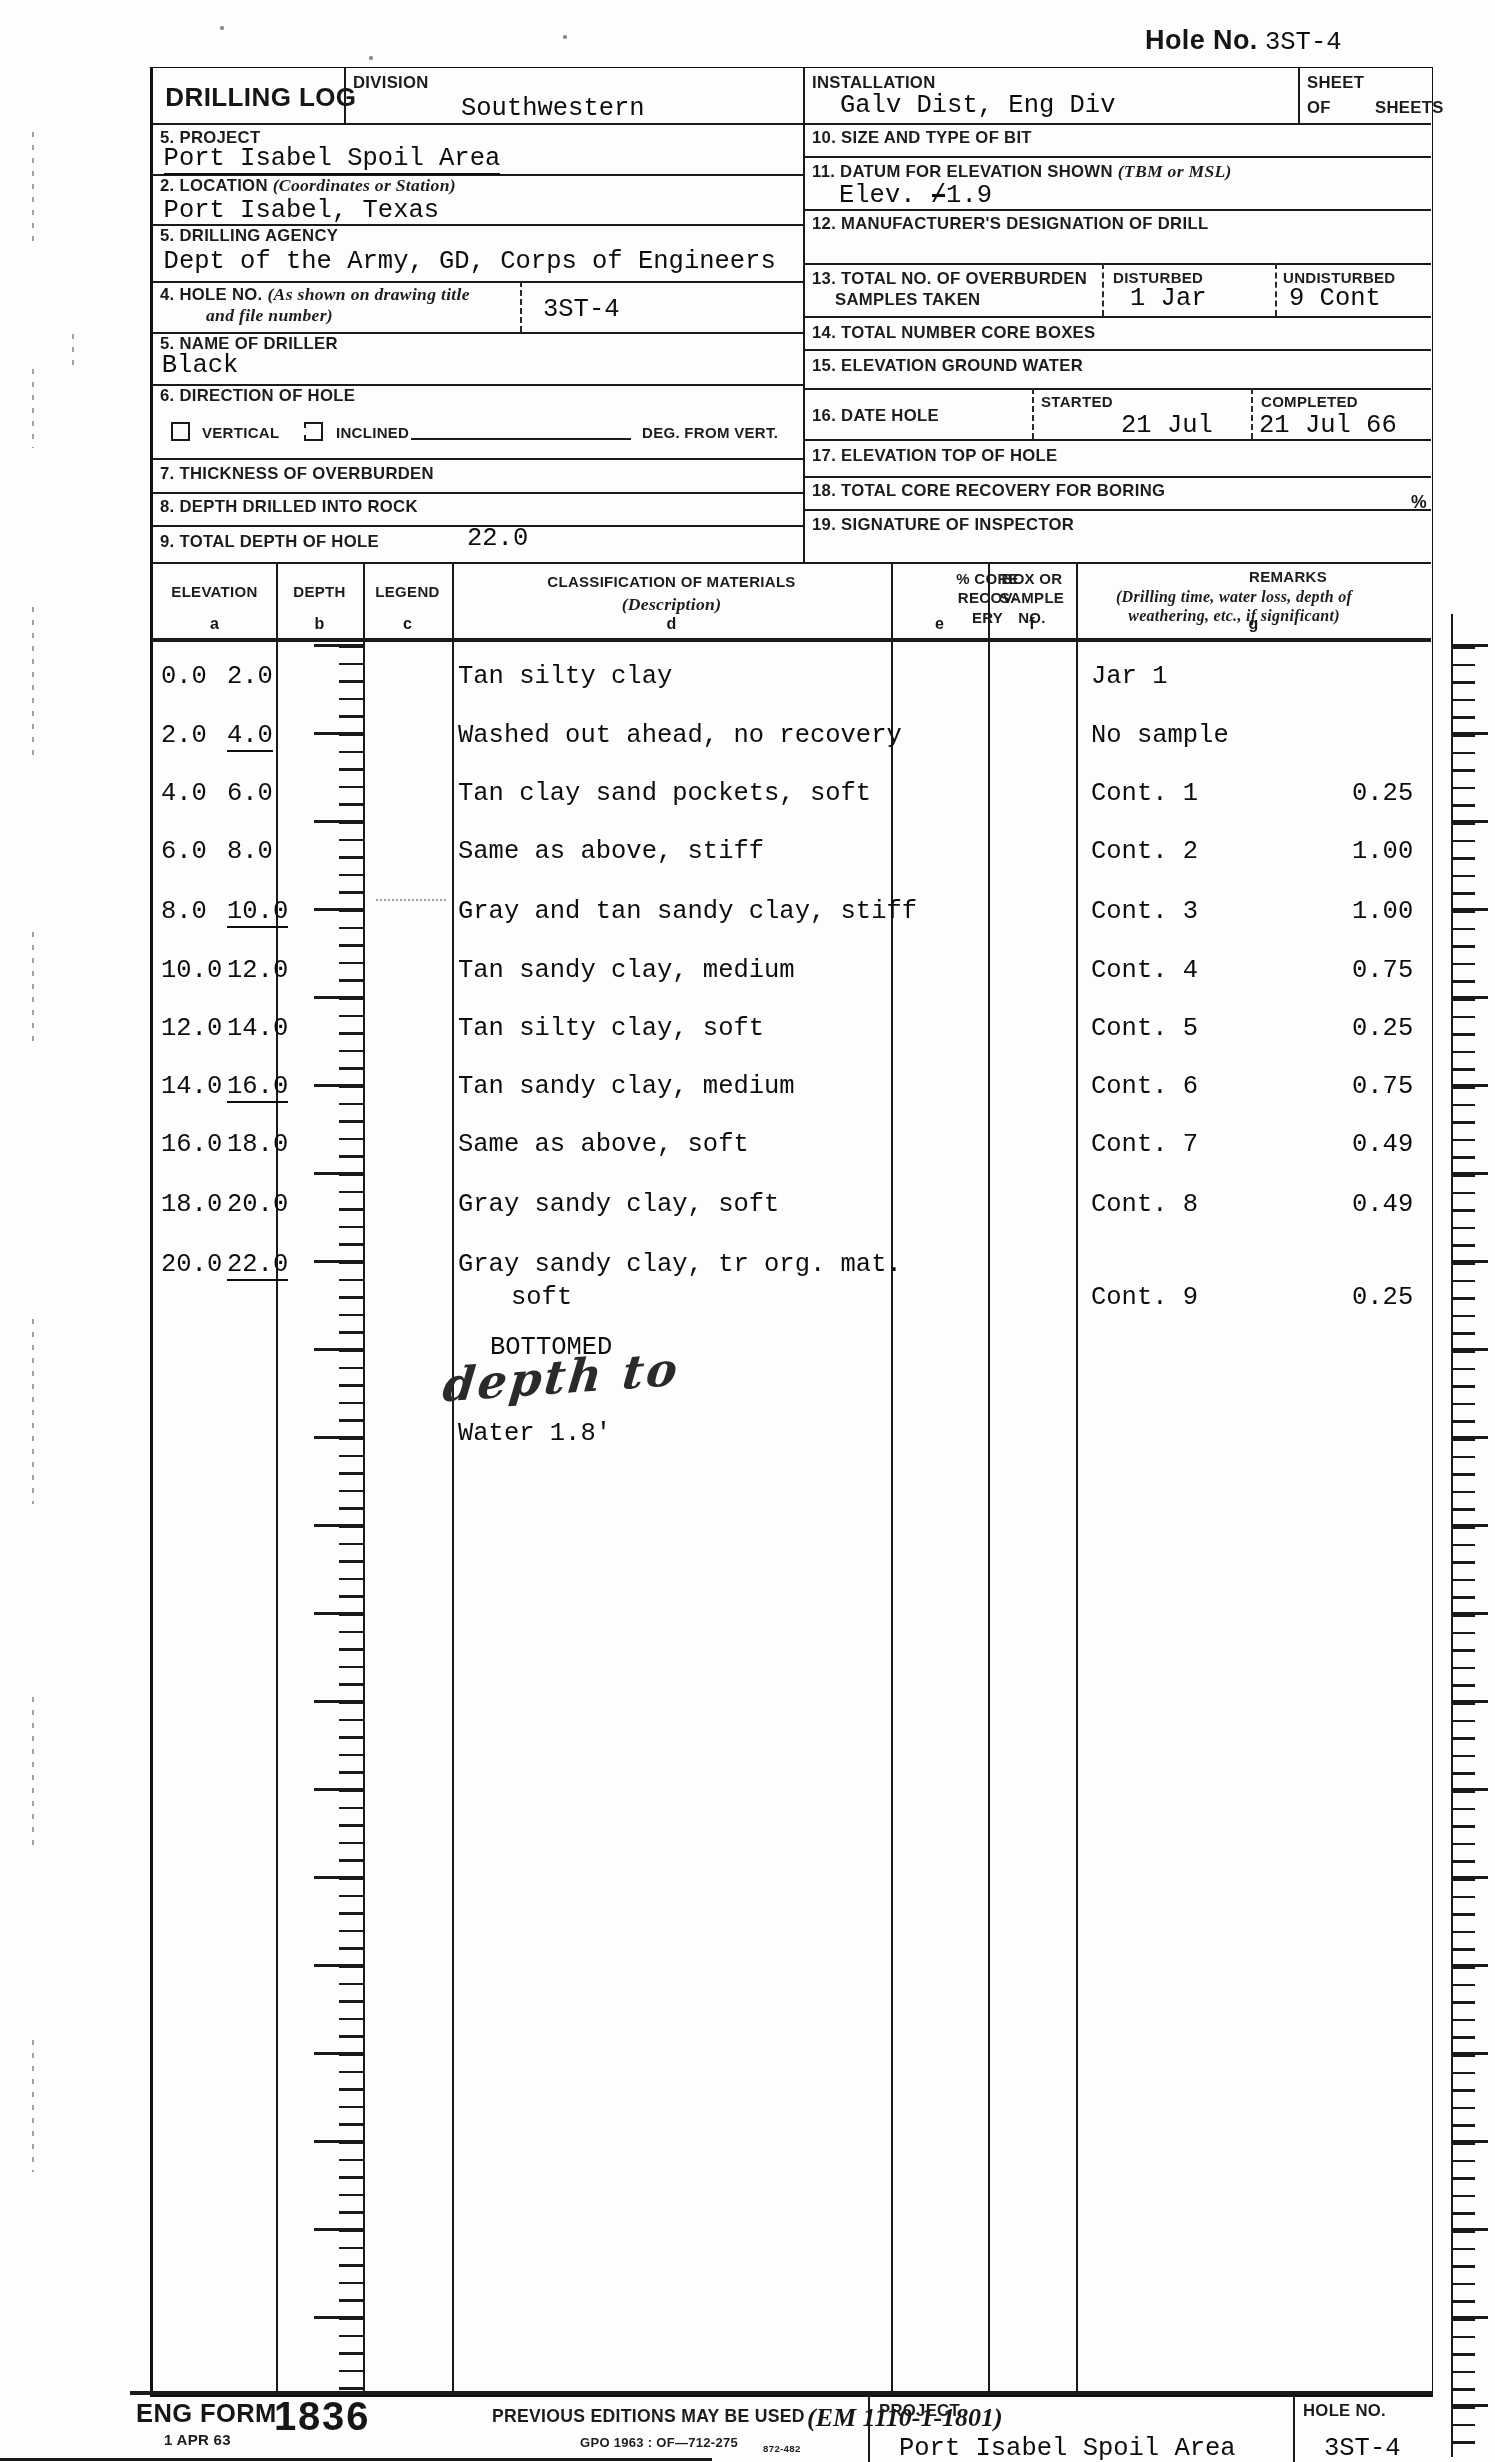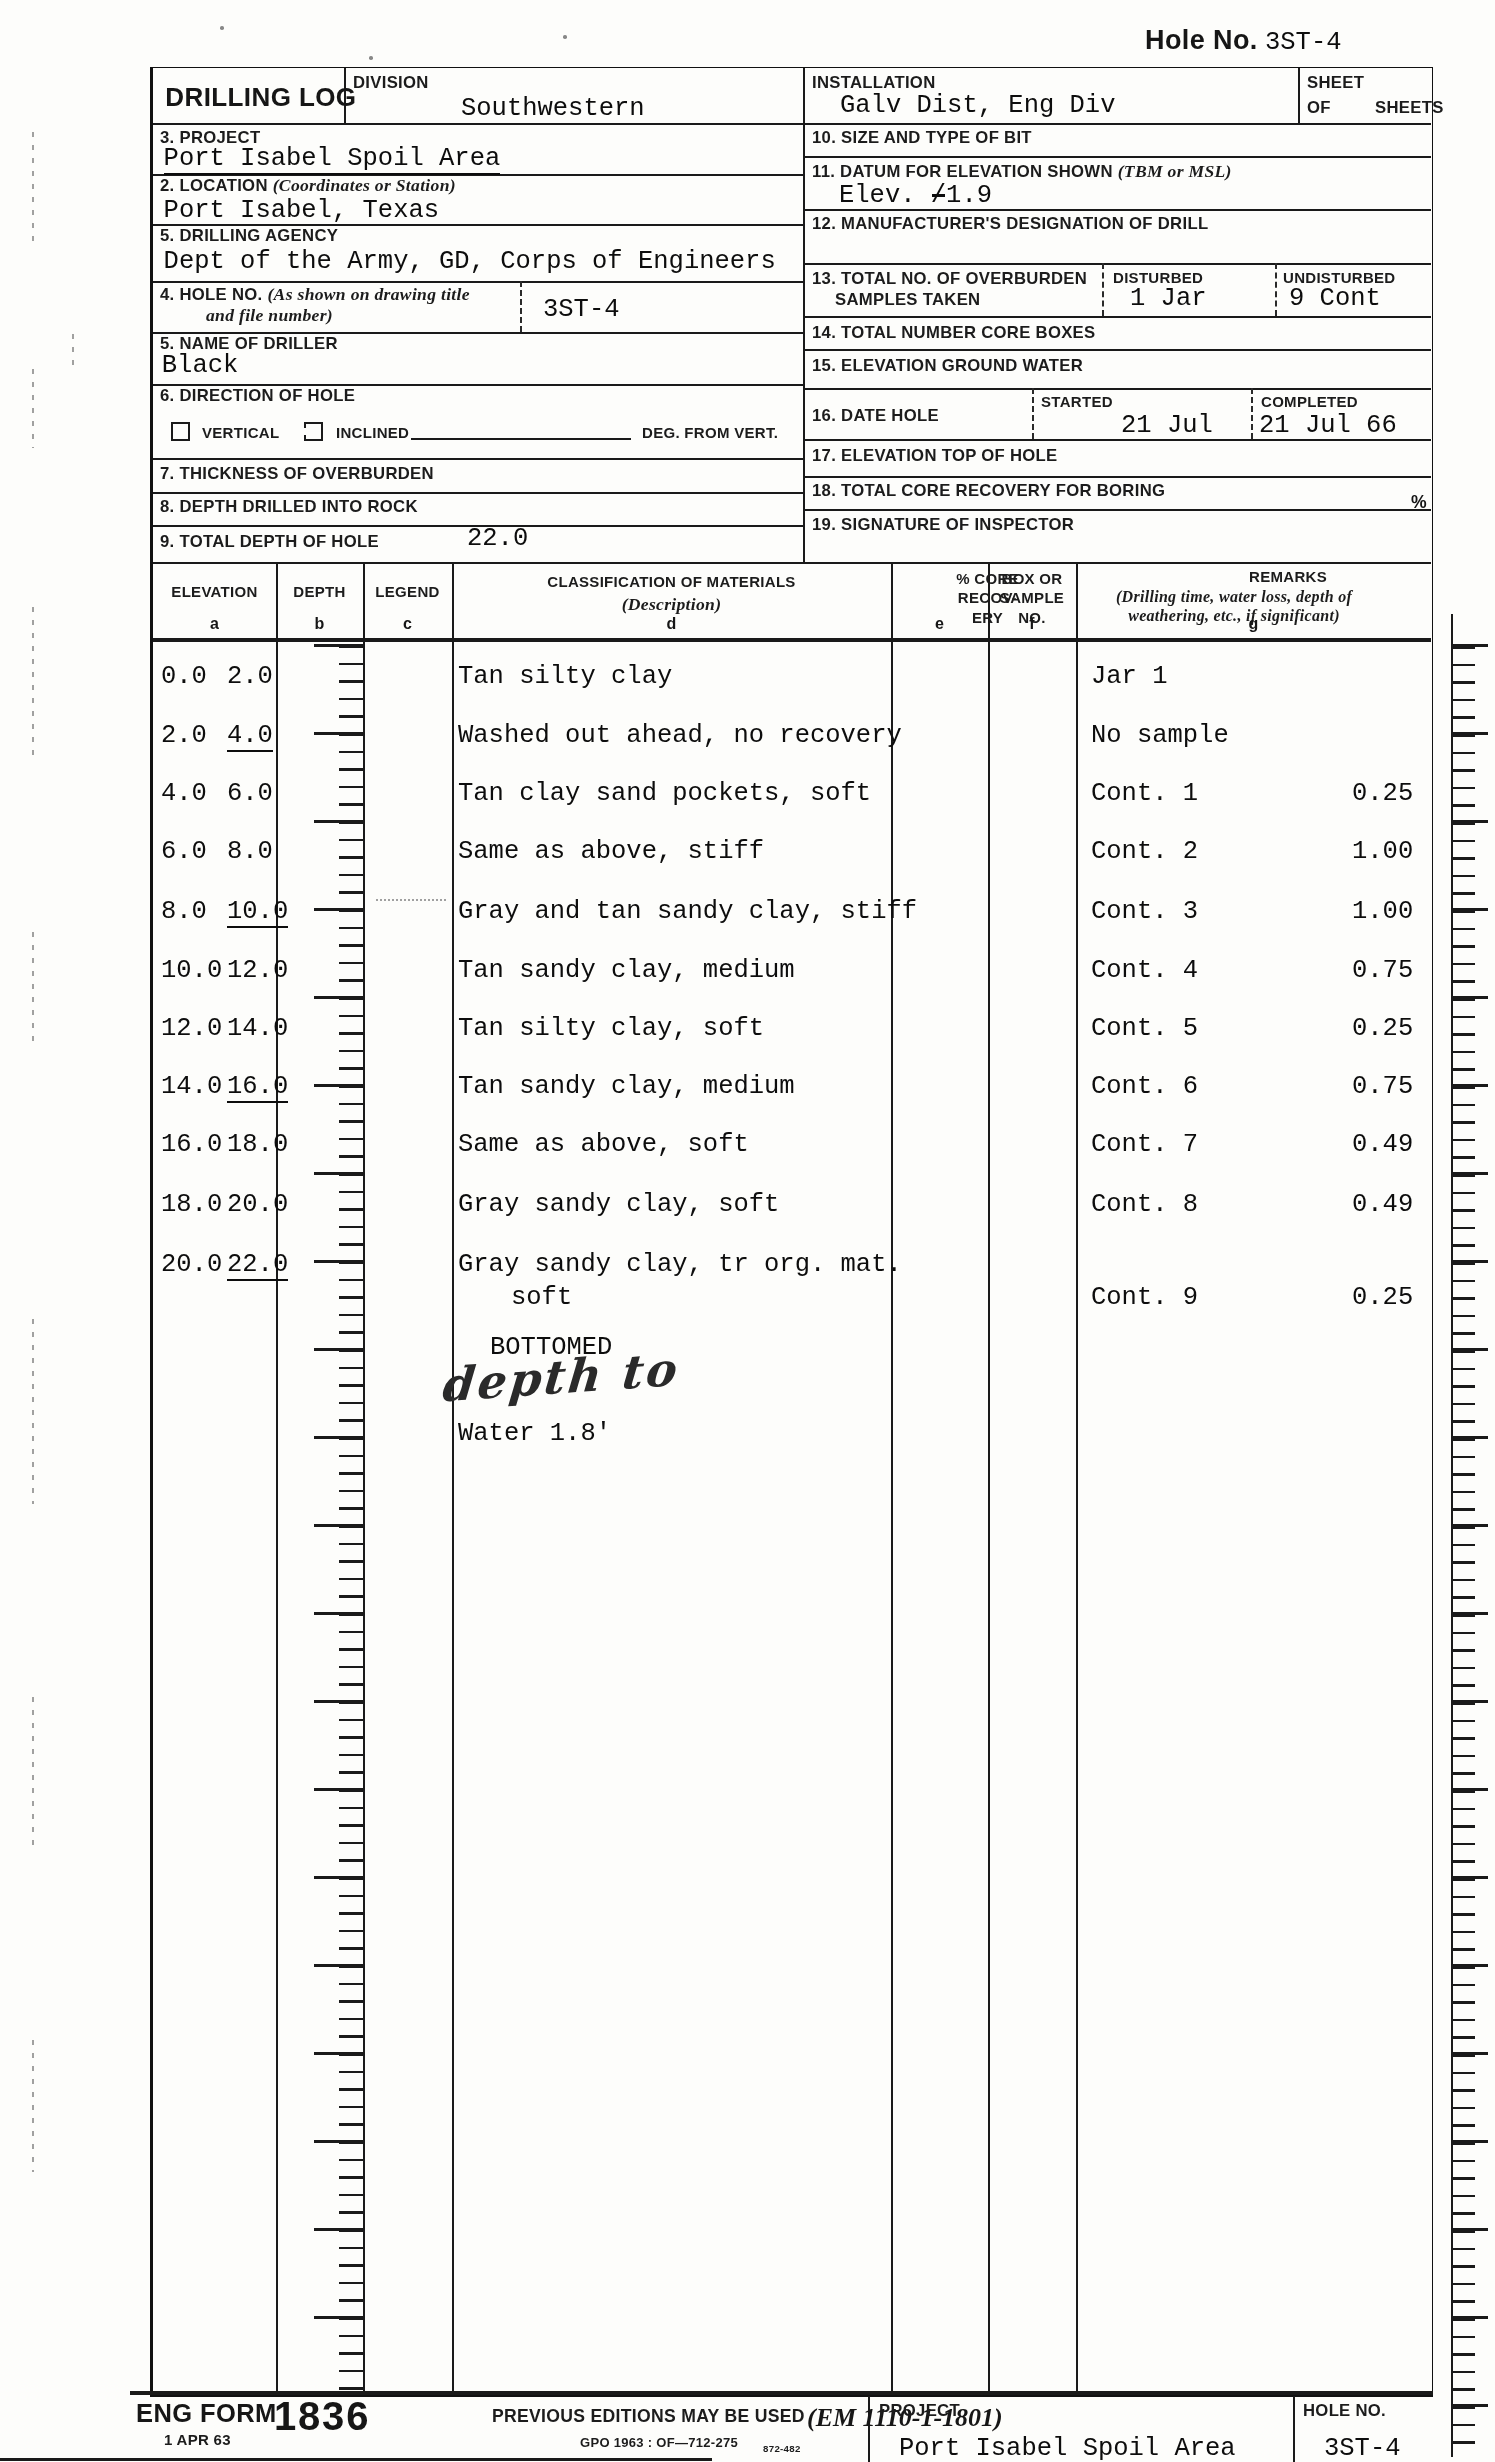--- a/index.html
+++ b/index.html
@@ -125,21 +125,21 @@
 
     <div class="title" style="left:12.3px;top:14px;">DRILLING LOG</div>
     <div class="lab" style="left:200px;top:5.3px;">DIVISION</div>
     <div class="type" style="left:308px;top:26px;">Southwestern</div>
     <div class="lab" style="left:659px;top:5.3px;">INSTALLATION</div>
     <div class="type" style="left:687px;top:23px;">Galv Dist, Eng Div</div>
     <div class="lab" style="left:1154px;top:5.3px;">SHEET</div>
     <div class="lab" style="left:1154px;top:30px;">OF</div>
     <div class="lab" style="left:1222px;top:30px;">SHEETS</div>
 
-    <div class="lab" style="left:7px;top:60px;">3. PROJECT</div>
+    <div class="lab" style="left:7px;top:60px;">5. PROJECT</div>
     <div class="type" style="left:10.6px;top:76px;border-bottom:2.6px solid #0d0d0d;">Port Isabel Spoil Area</div>
 
     <div class="lab" style="left:7px;top:107px;"><span>2. LOCATION</span>&nbsp;<span class="note">(Coordinates or Station)</span></div>
     <div class="type" style="left:10.6px;top:128px;">Port Isabel, Texas</div>
 
     <div class="lab" style="left:7px;top:158px;">5. DRILLING AGENCY</div>
     <div class="type" style="left:10.6px;top:179px;">Dept of the Army, GD, Corps of Engineers</div>
 
     <div class="lab" style="left:7px;top:216px;"><span>4. HOLE NO.</span>&nbsp;<span class="note">(As shown on drawing title</span></div>
     <div class="lab note" style="left:53px;top:237px;">and file number)</div>

